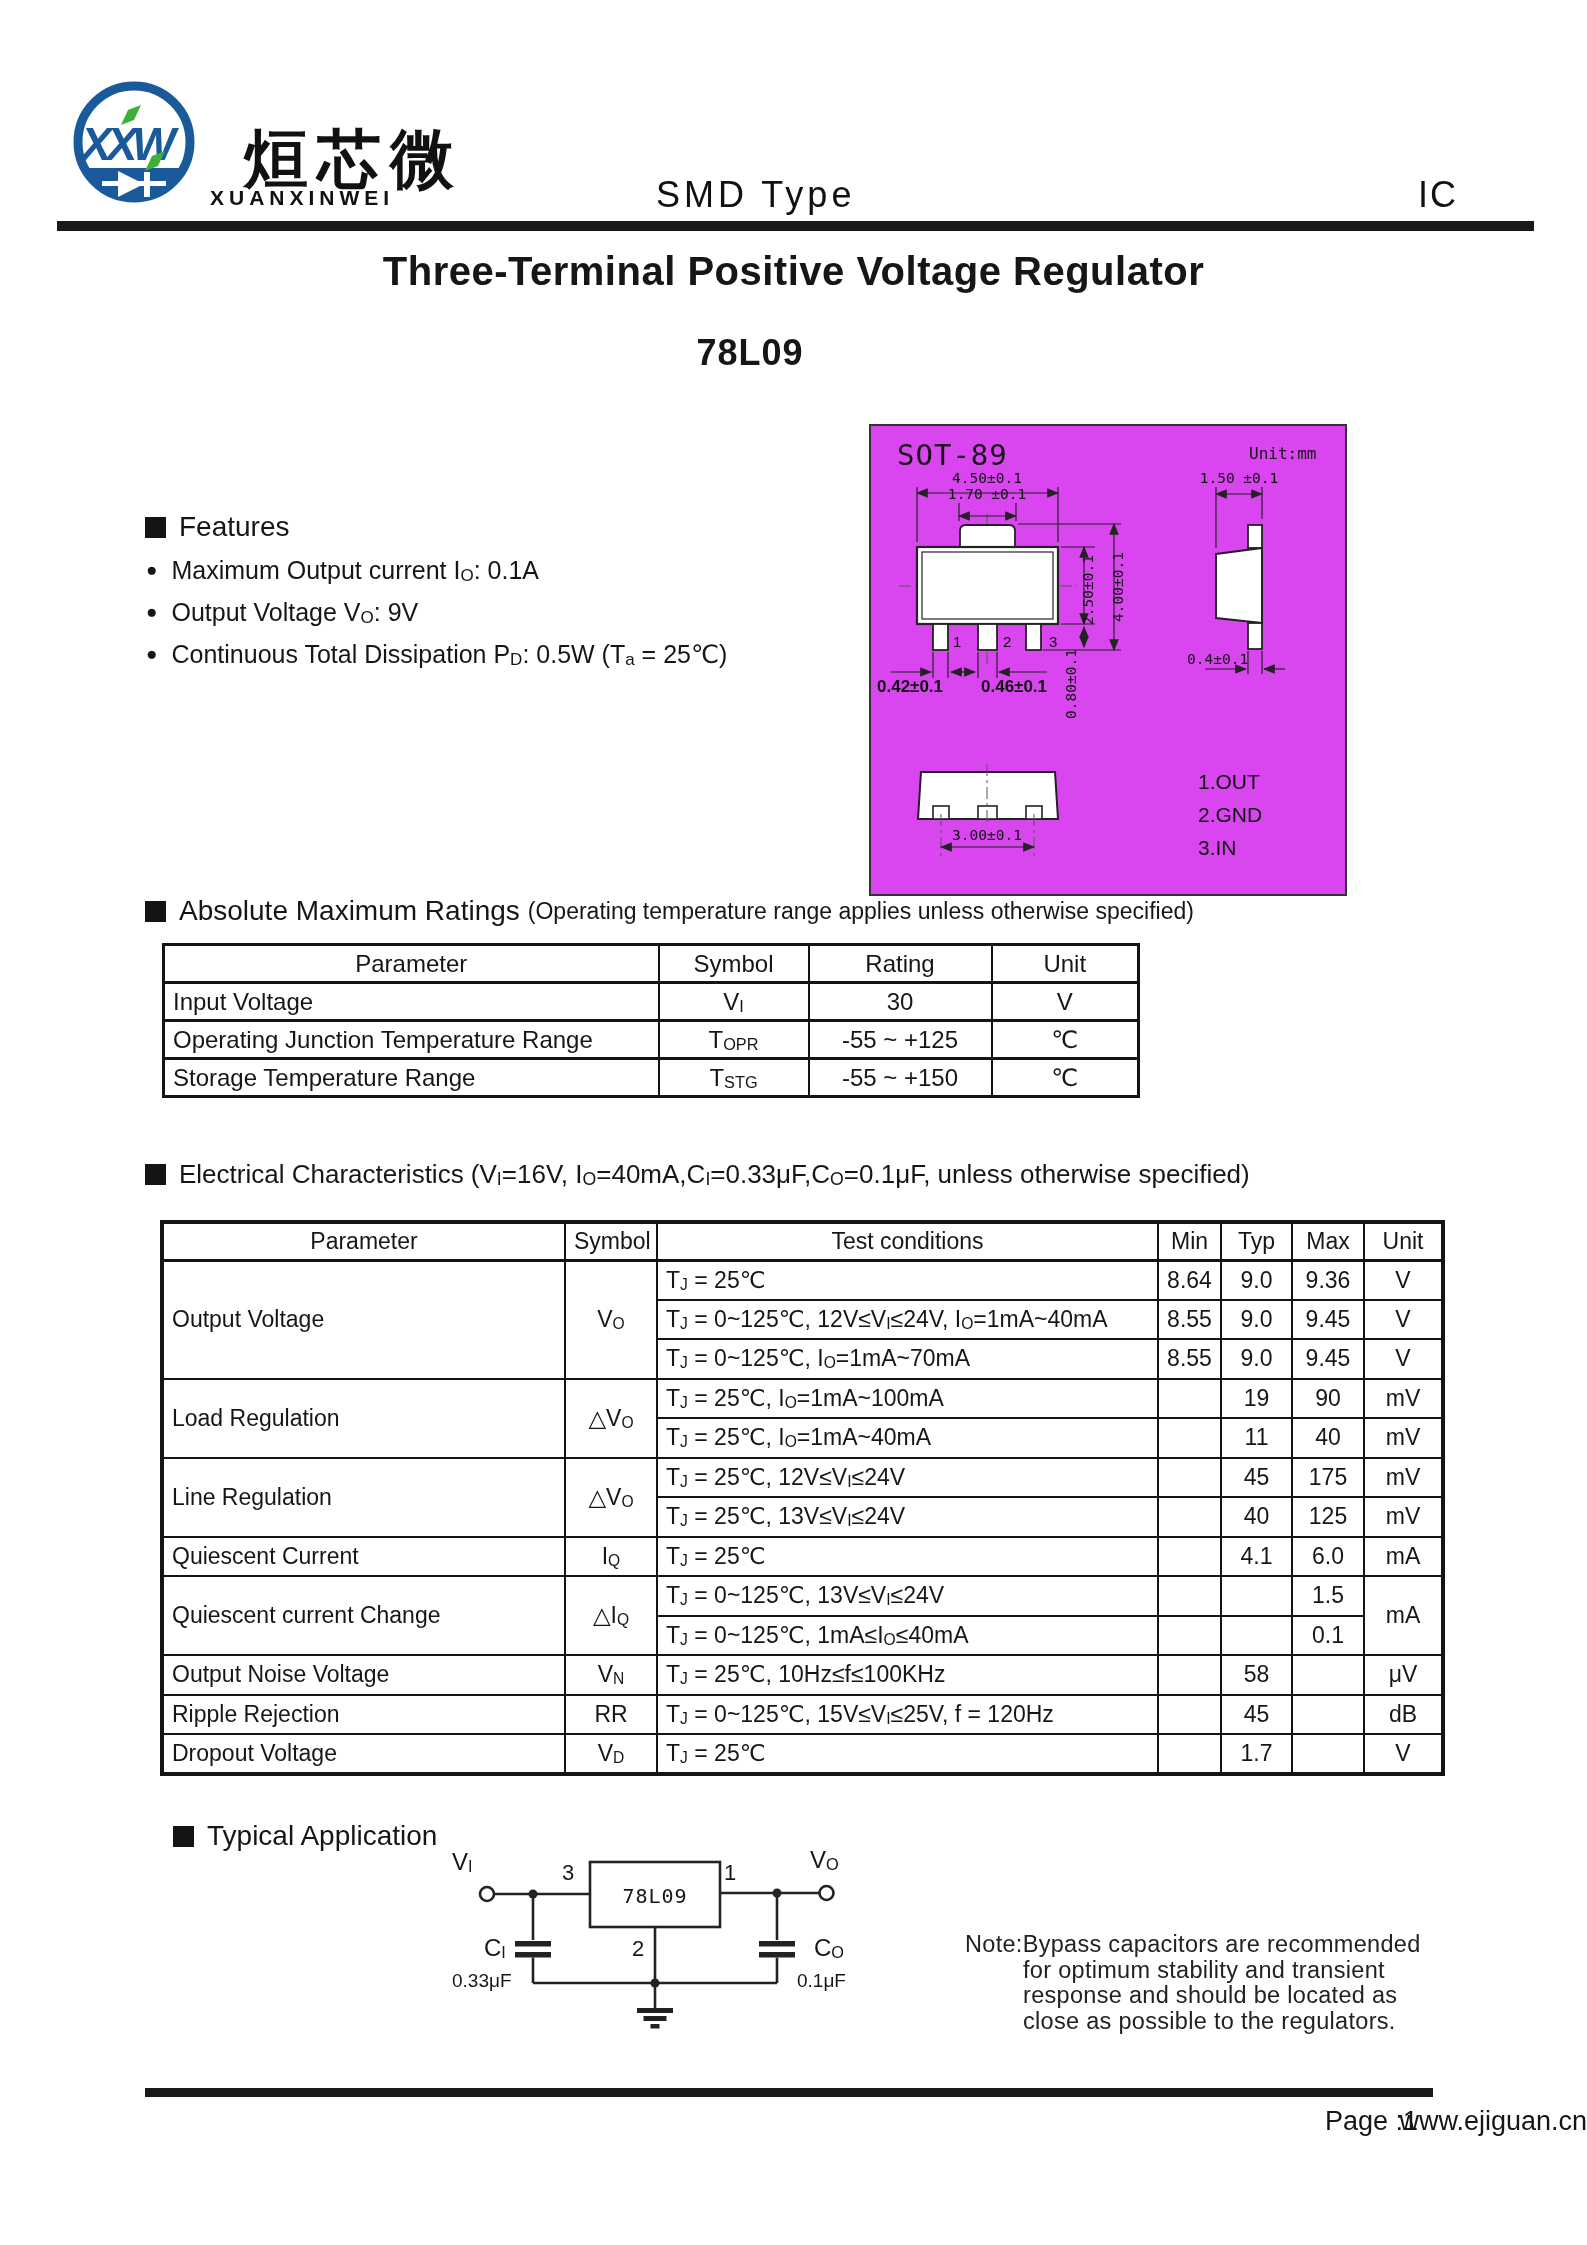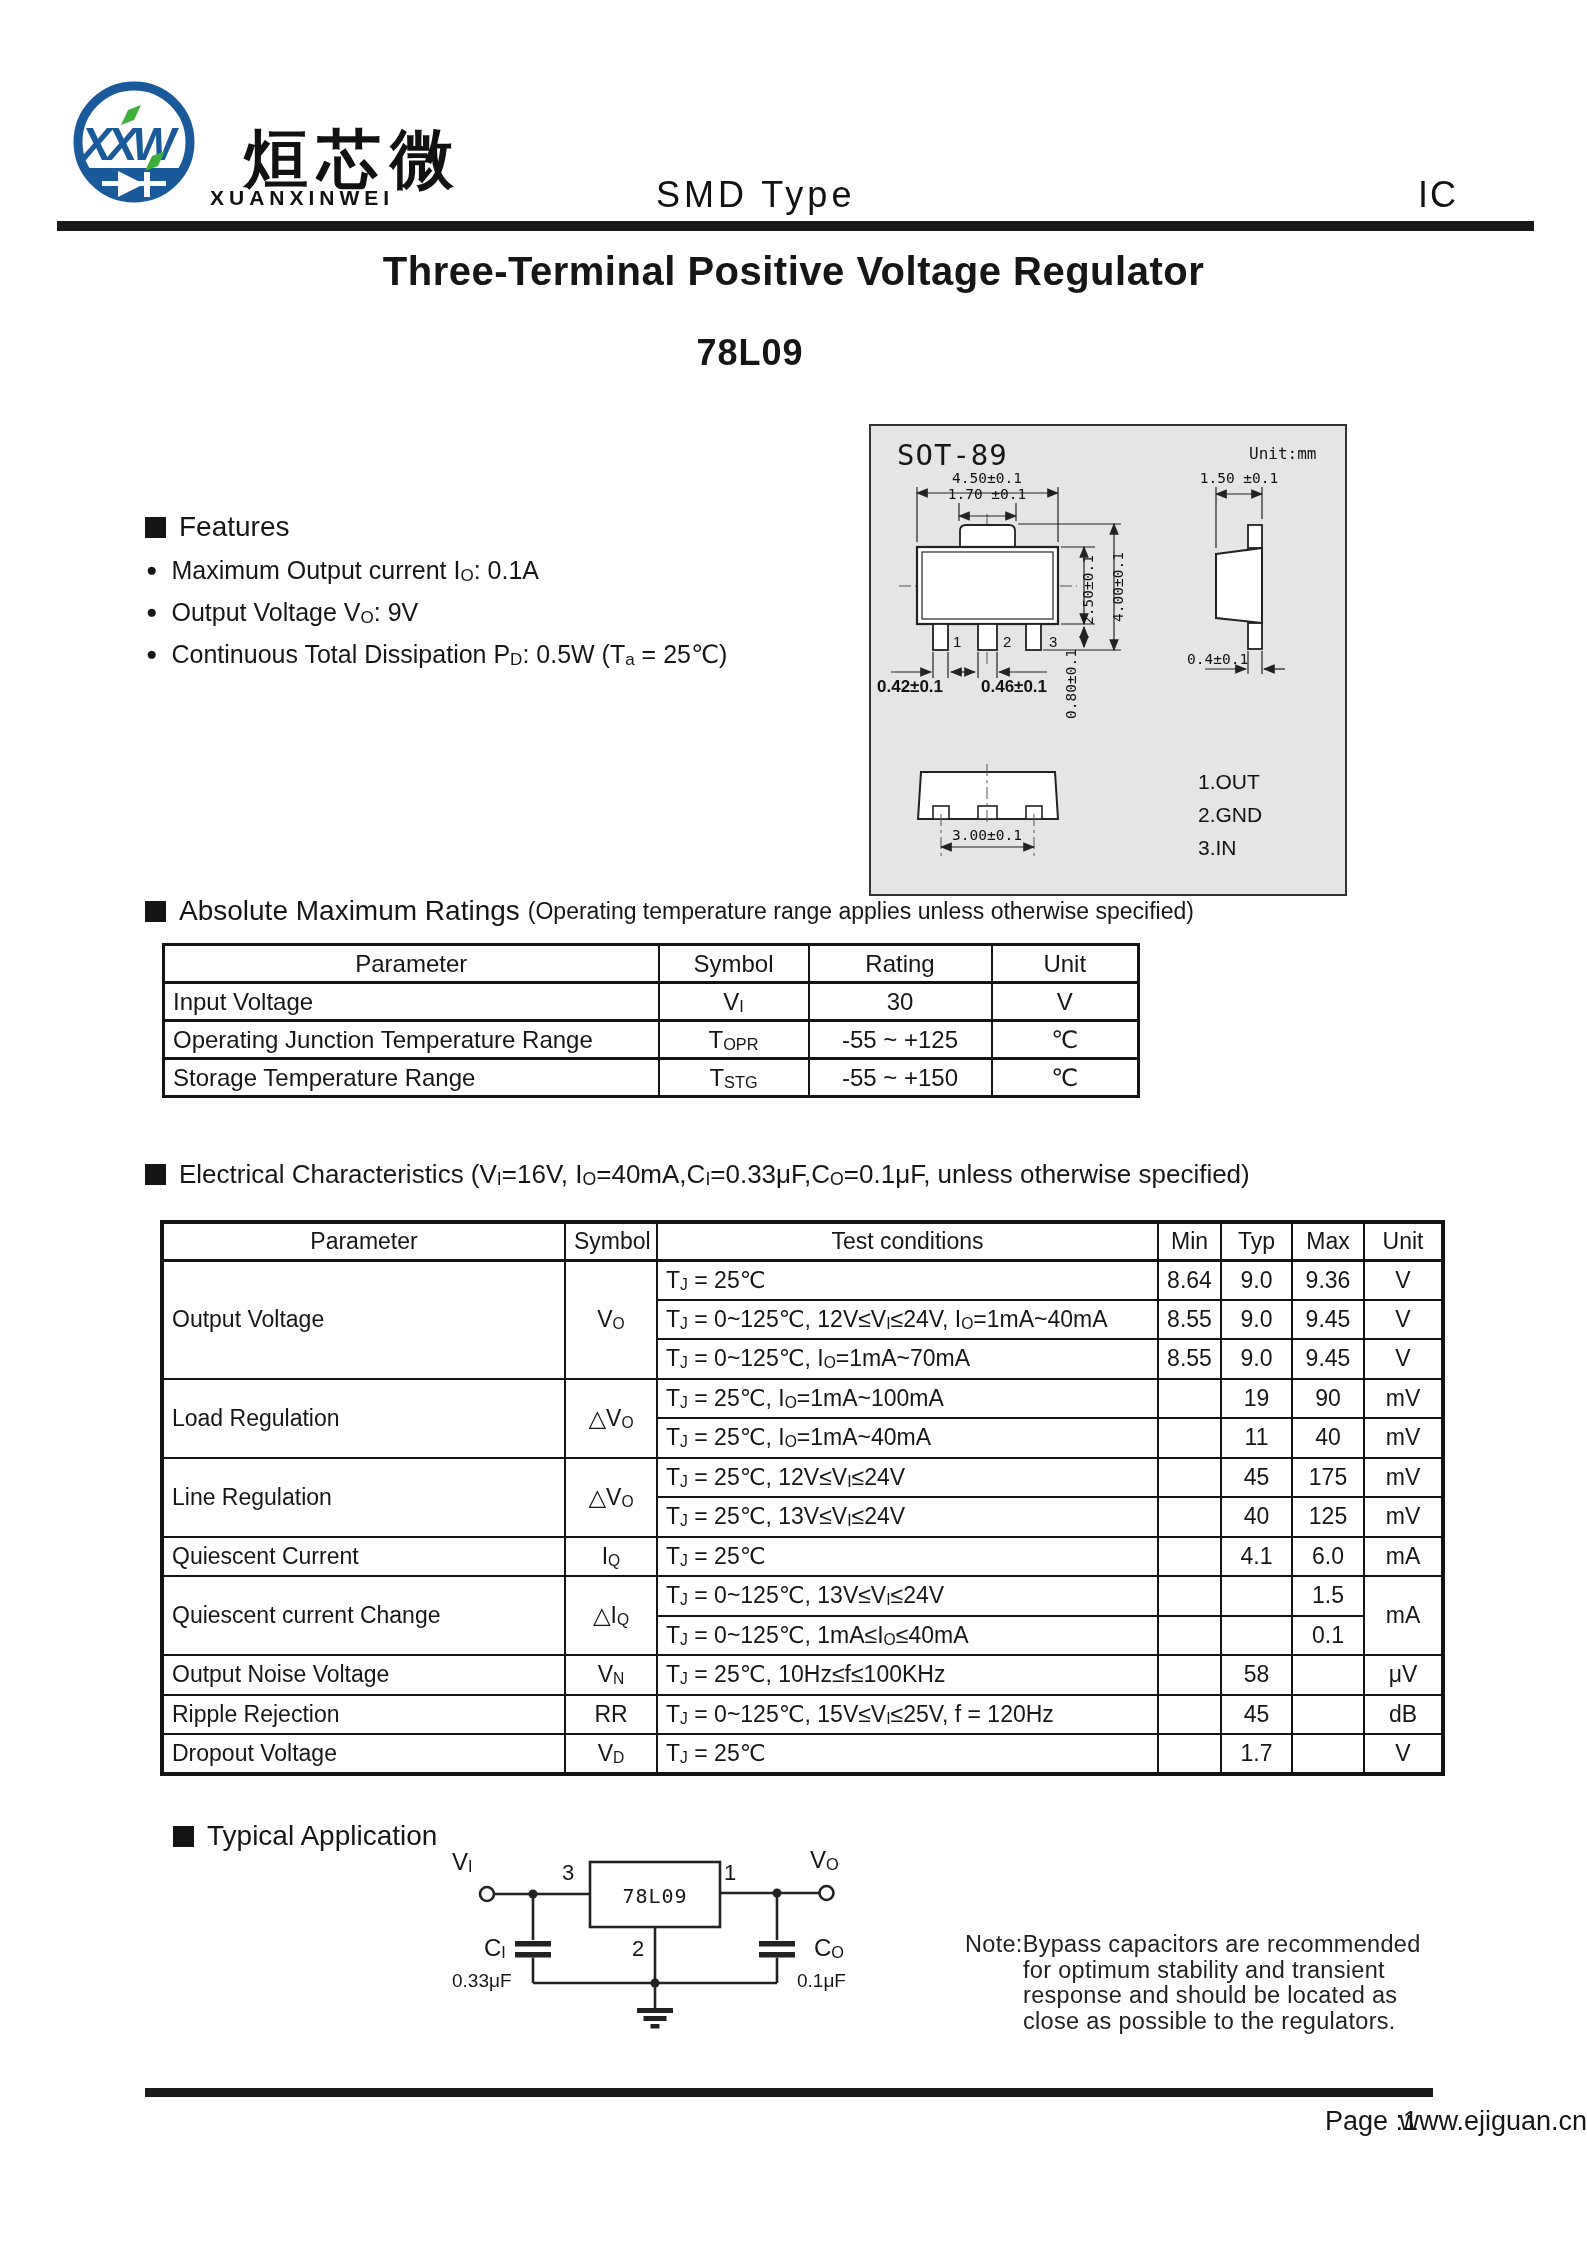--- a/index.html
+++ b/index.html
@@ -19,21 +19,21 @@
   .part-no{width:1500px;text-align:center;font-size:36px;font-weight:700;letter-spacing:1px;}
   
   .sec{display:flex;align-items:center;padding-left:8px;}
   .sq{width:21px;height:21px;background:#141414;margin-right:13px;flex:none;}
   .sec-t{font-size:28px;}
   .sec-n{font-size:23px;margin-left:8px;}
   
   .feat{font-size:25px;}
   .feat::before{content:"●";font-size:19px;margin-right:14px;vertical-align:3px;}
   
-  .pkg{border:2px solid #333;background:#e5e5e5;}
+  .pkg{border:2px solid #333;background:#d946ef;}
   .pkg-name{font-family:"DejaVu Sans Mono",monospace;font-size:29px;letter-spacing:1px;}
   .unit-label{font-family:"DejaVu Sans Mono",monospace;font-size:16px;}
   .dim{font-family:"DejaVu Sans Mono",monospace;font-size:14.5px;fill:#111;}
   .dimb{font-family:"Liberation Sans",sans-serif;font-weight:700;font-size:17px;fill:#111;}
   .pinno{font-family:"Liberation Sans",sans-serif;font-size:15px;fill:#111;}
   .pinout-t{font-family:"Liberation Sans",sans-serif;font-size:21px;fill:#111;}
   
   .t{border-collapse:collapse;table-layout:fixed;background:#fff;position:absolute;}
   .t th,.t td{border:2px solid #141414;padding:0 8px;font-weight:normal;text-align:center;vertical-align:middle;}
   .t td.pl{text-align:left;}

